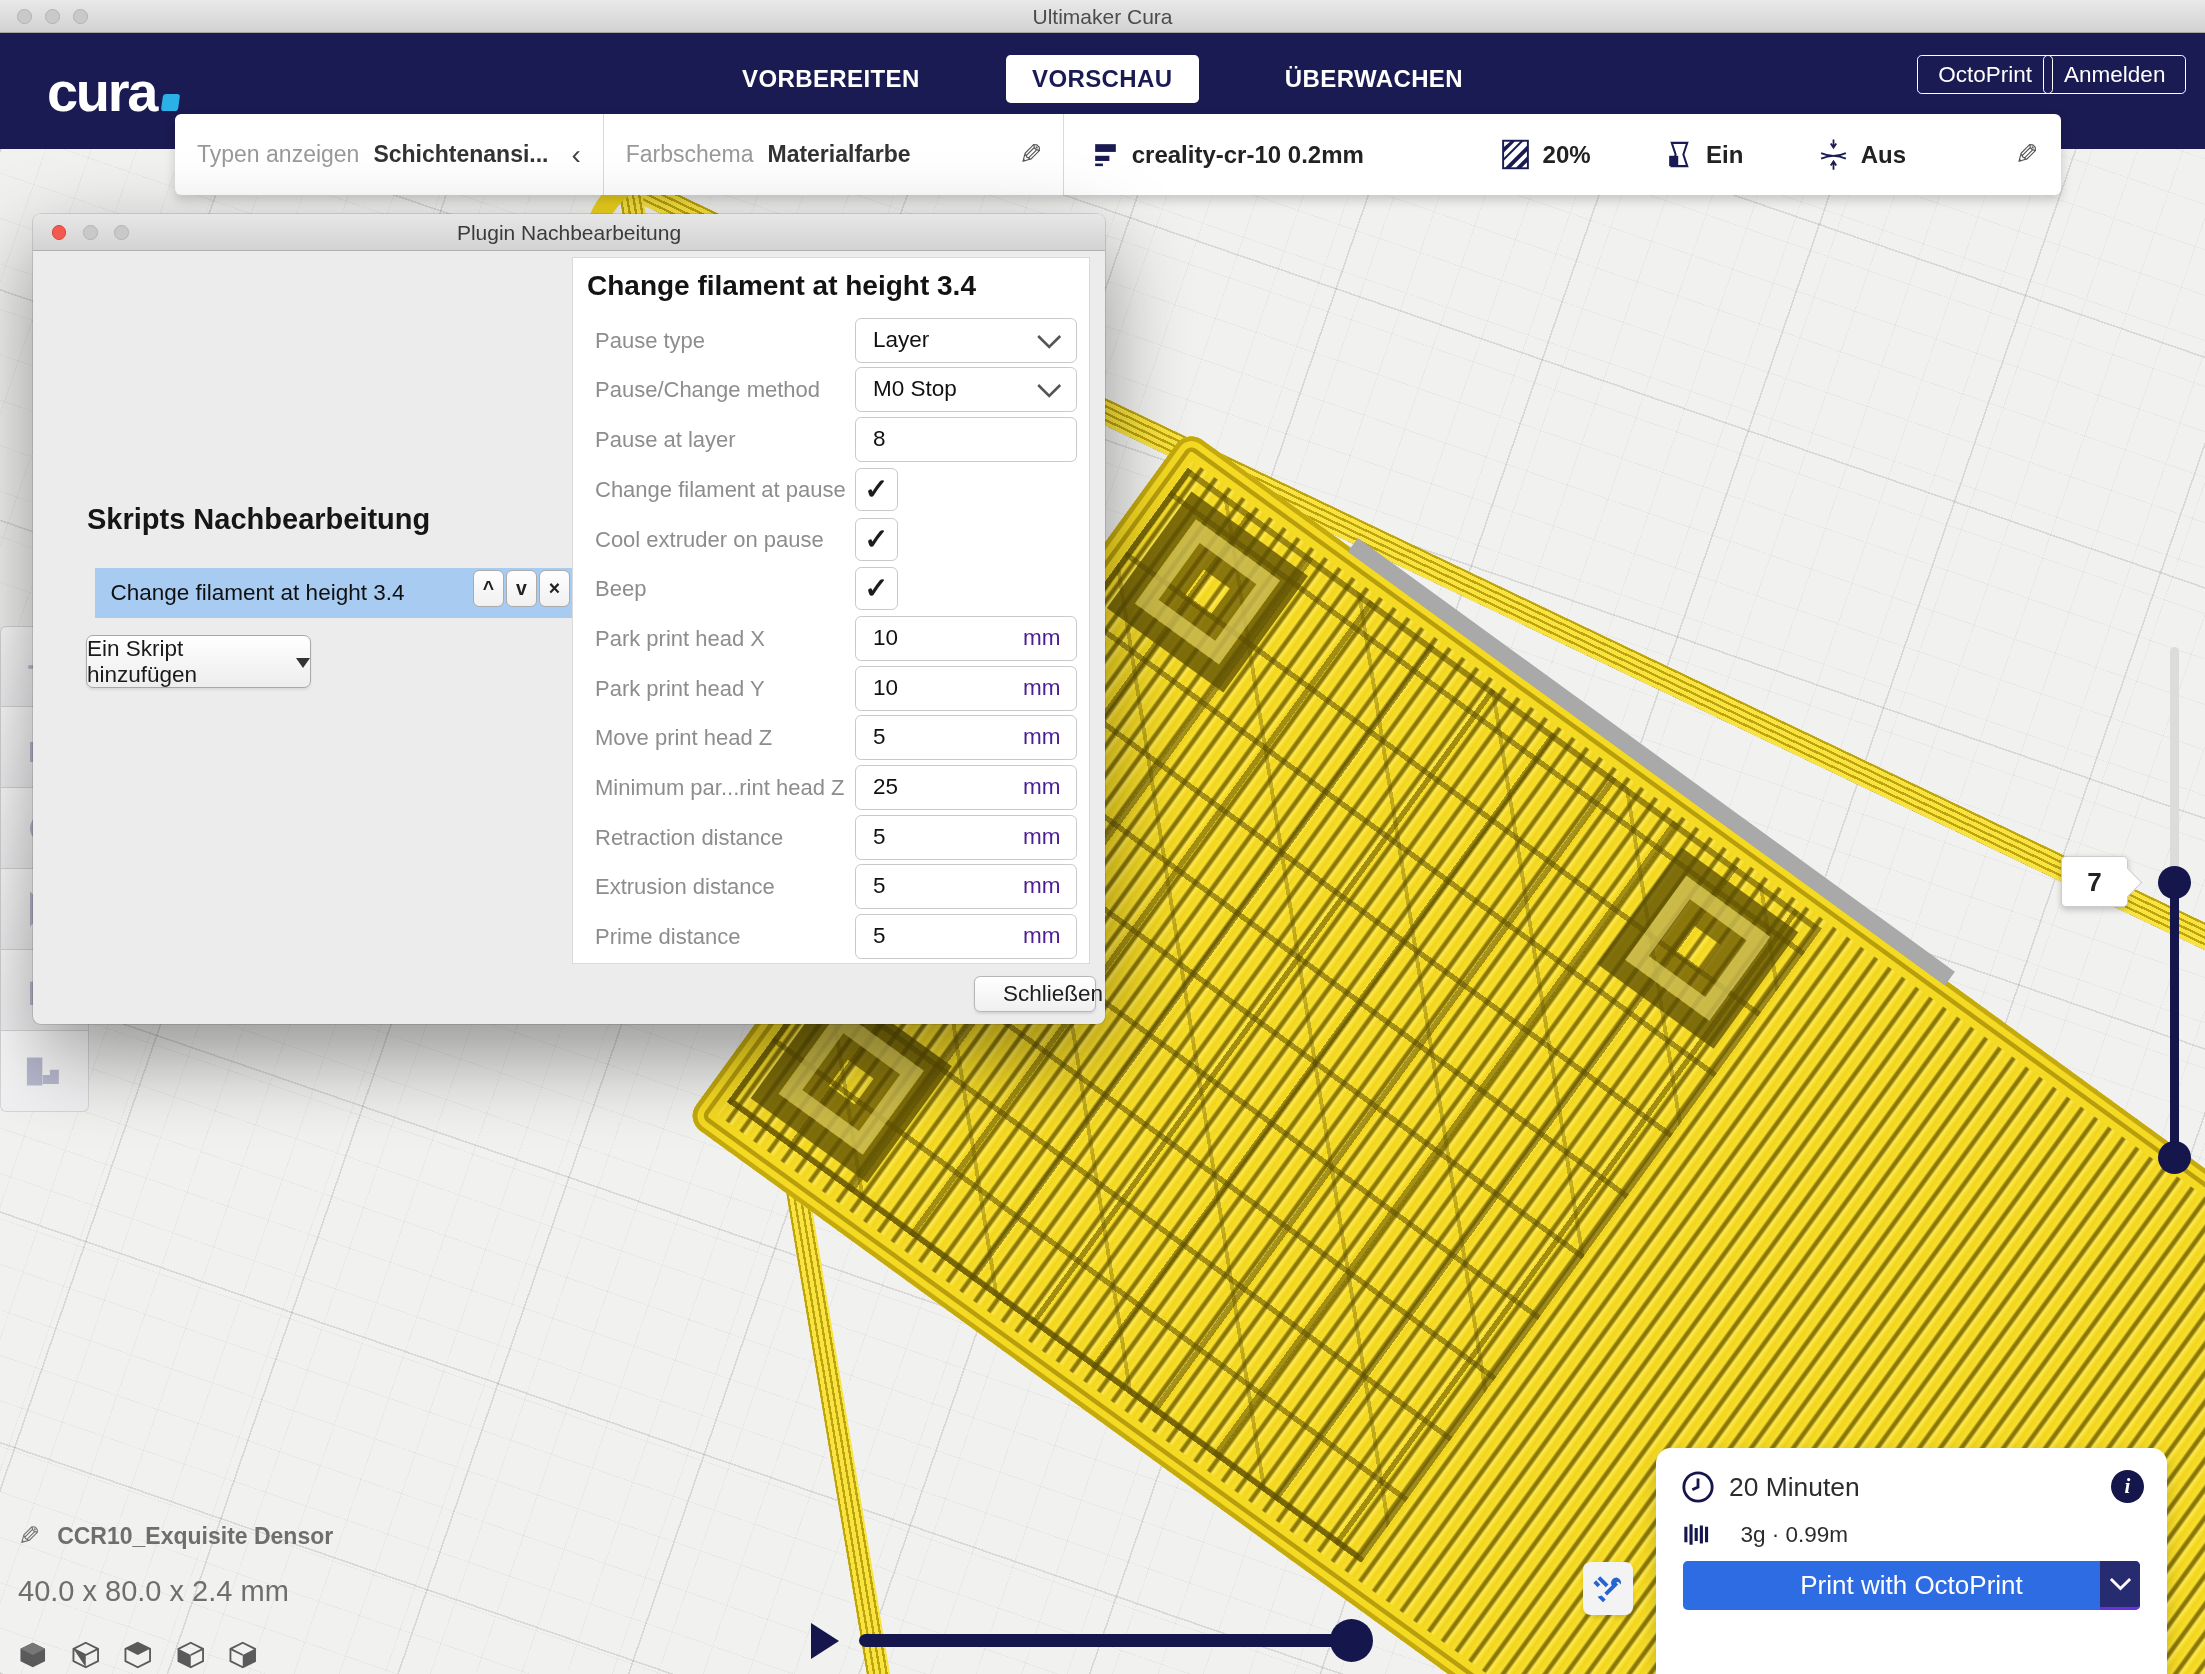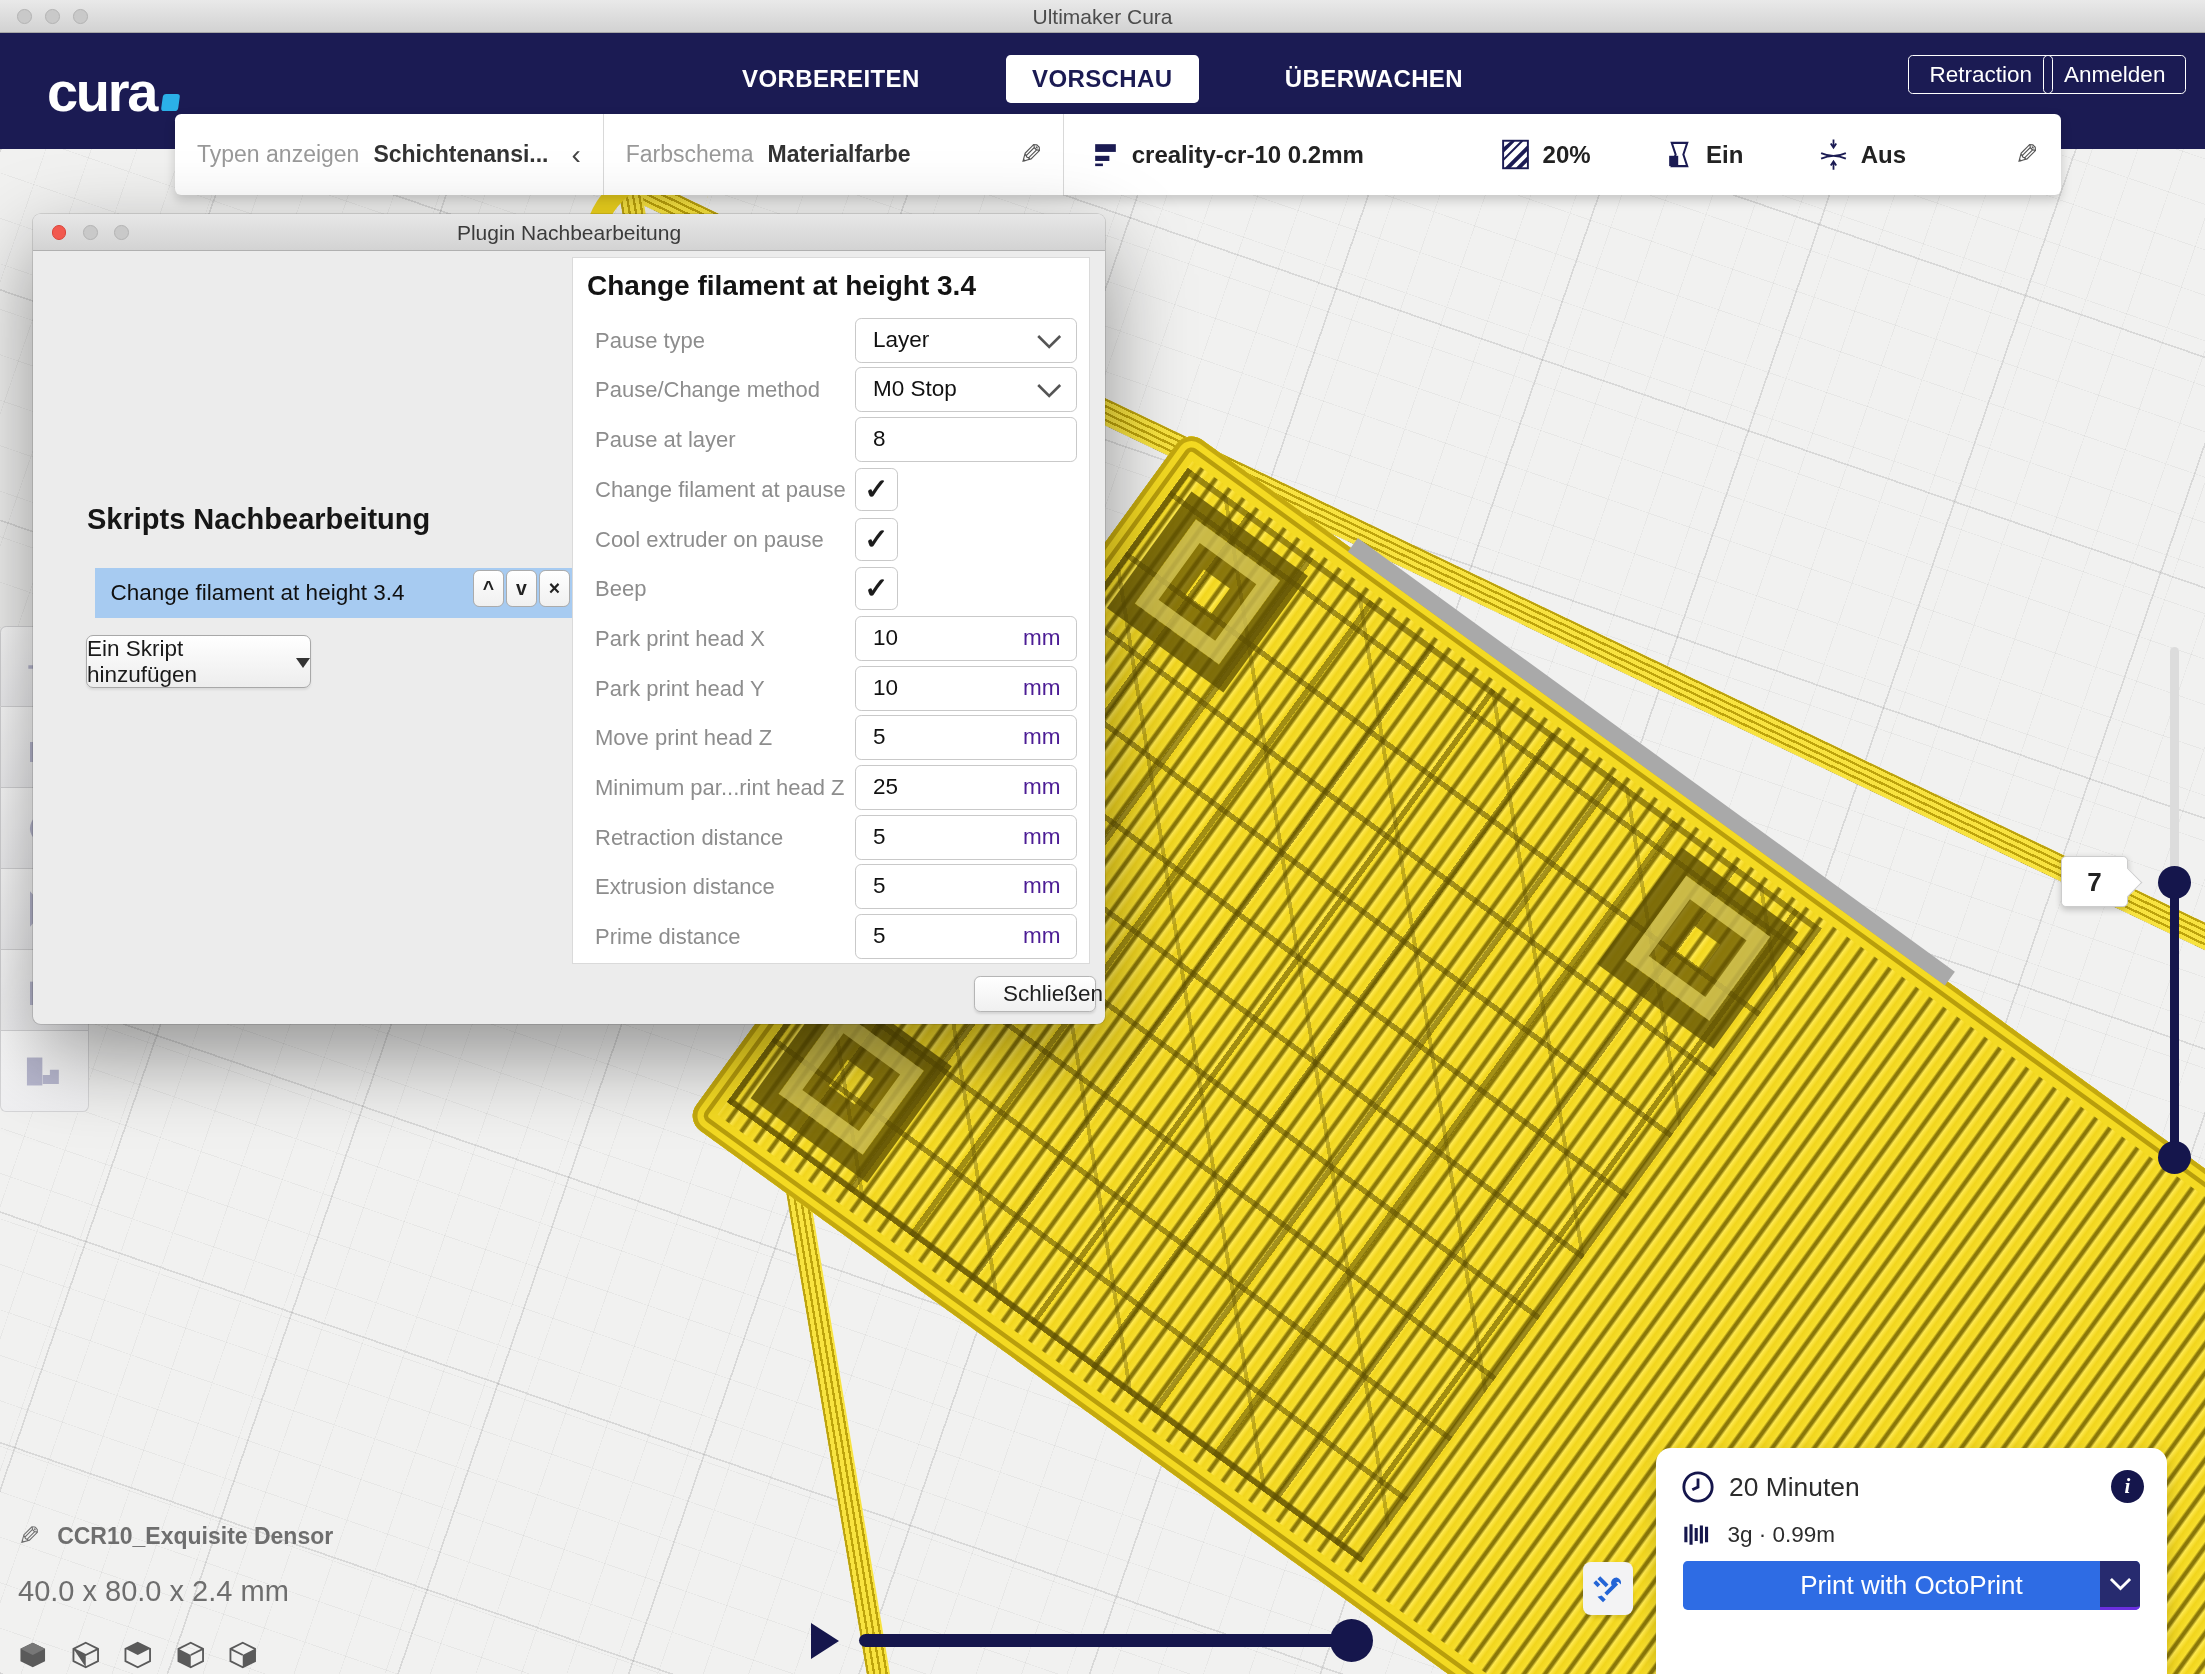--- a/index.html
+++ b/index.html
@@ -110,21 +110,21 @@
   .cube-row{display:flex;gap:23px;margin-top:33px;}
 
   
   .print-panel{position:absolute;left:1656px;top:1299px;width:511px;height:240px;background:#fff;
     border-radius:15px;box-shadow:0 6.2px 17px rgba(0,0,0,.18);z-index:6;}
   .pp-row1{position:absolute;left:25px;top:22px;display:flex;align-items:center;gap:14px;}
   .pp-time{font-size:26.4px;color:#2c2c2c;}
   .pp-info{position:absolute;right:23px;top:22px;width:33px;height:33px;border-radius:50%;background:#15164c;
     color:#fff;text-align:center;line-height:33px;font-size:21px;font-weight:bold;
     font-family:"Liberation Serif",serif;font-style:italic;}
-  .pp-row2{position:absolute;left:26.4px;top:71px;display:flex;align-items:center;gap:14px;}
+  .pp-row2{position:absolute;left:26.4px;top:71px;display:flex;align-items:center;gap:27px;}
   .pp-mat{font-size:22.5px;color:#2c2c2c;}
   .pp-btn{position:absolute;left:27px;top:113px;width:457px;height:49px;background:#2e6ce4;border-radius:4.7px;
     color:#fff;font-size:26px;display:flex;align-items:center;justify-content:center;}
   .pp-btn-chev{position:absolute;right:27px;top:113px;width:40px;height:49px;background:#272b6f;
     border-radius:0 4.7px 4.7px 0;display:flex;align-items:center;justify-content:center;
     border-bottom:3.1px solid #6b2fe0;}
 
   
   .dialog{position:absolute;left:33px;top:214px;width:1072px;height:810px;background:#ececec;
     border-radius:7.8px;box-shadow:0 31px 85px rgba(0,0,0,.4), 0 0 0 0.8px rgba(0,0,0,.15);z-index:50;overflow:hidden;}
@@ -291,21 +291,21 @@
     </div>
   </div>
 
   <div class="appheader">
     <div class="logo"><span>cura</span><span class="dot"></span></div>
     <div class="tabs">
       <span class="tab">VORBEREITEN</span>
       <span class="tab active">VORSCHAU</span>
       <span class="tab">ÜBERWACHEN</span>
     </div>
-    <span class="hdr-btn mkt">Retraction</span>
+    <span class="hdr-btn mkt">OctoPrint</span>
     <span class="hdr-btn login">Anmelden</span>
   </div>
 
   <div class="titlebar">
     <span class="tl-dot" style="left:17px;"></span>
     <span class="tl-dot" style="left:45px;"></span>
     <span class="tl-dot" style="left:73px;"></span>
     <span class="title">Ultimaker Cura</span>
   </div>
 

